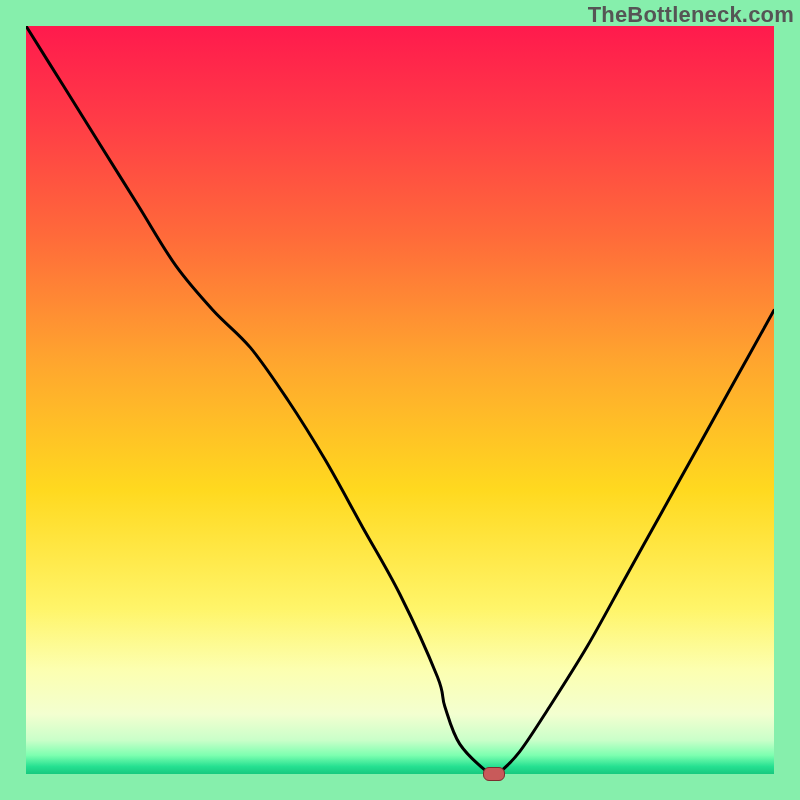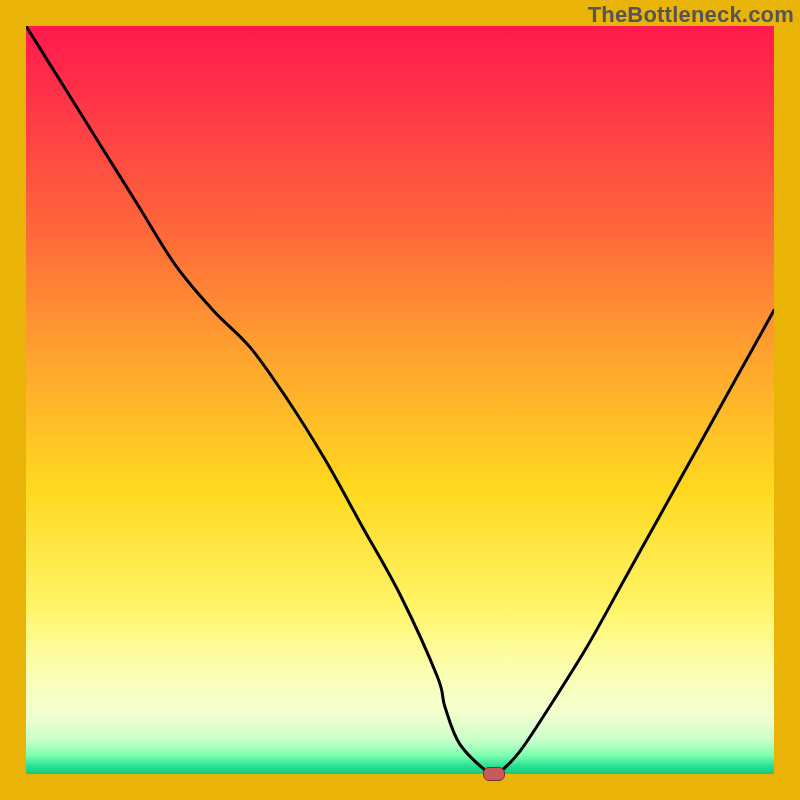--- a/index.html
+++ b/index.html
@@ -8,21 +8,21 @@
     width: 800px;
     height: 800px;
     background: #000;
     overflow: hidden;
     font-family: Arial, Helvetica, sans-serif;
   }
   .frame {
     position: relative;
     width: 800px;
     height: 800px;
-    background: #eab308;
+    background: #86efac;
   }
   .watermark {
     position: absolute;
     top: 2px;
     right: 6px;
     color: #555;
     font-size: 22px;
     font-weight: 600;
     letter-spacing: 0.2px;
     z-index: 10;

